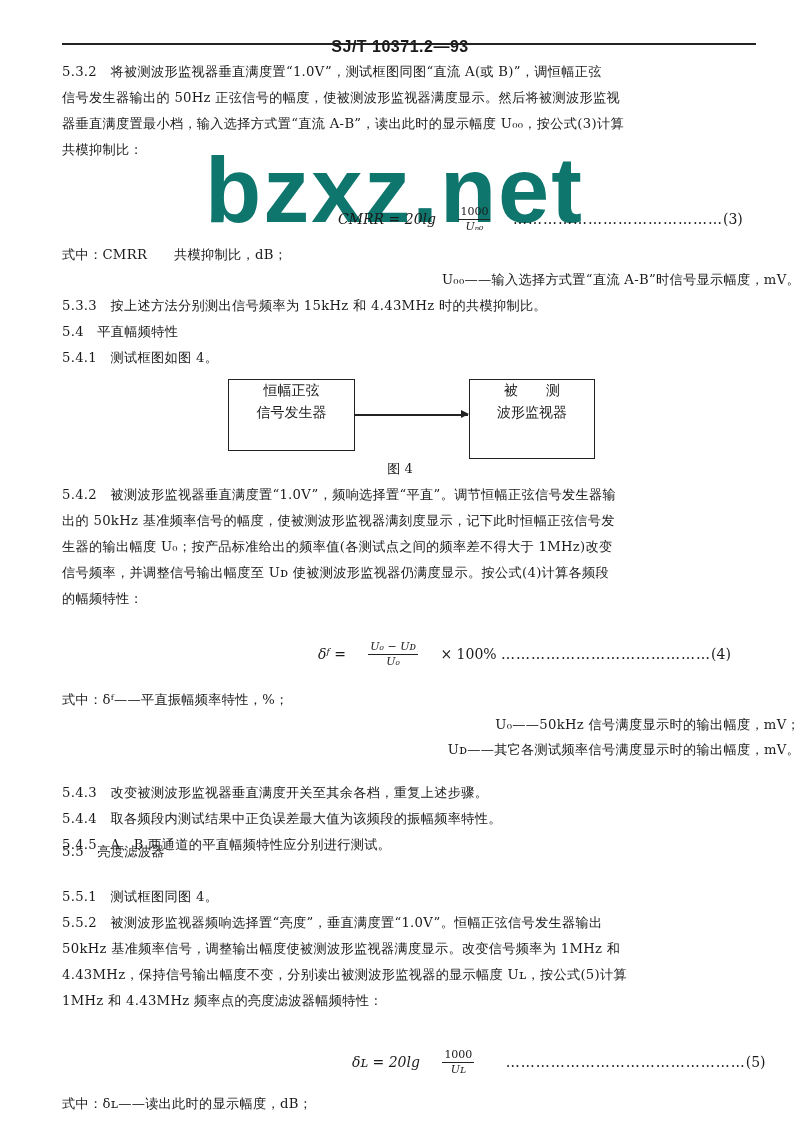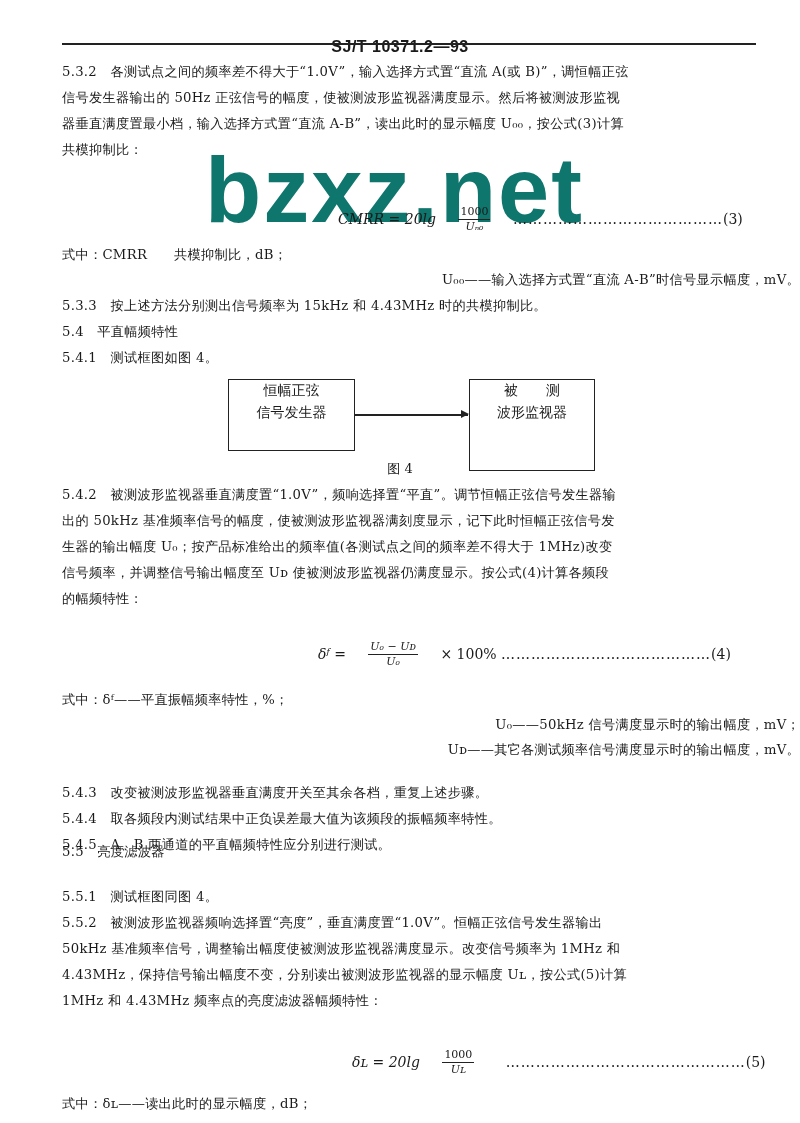--- a/index.html
+++ b/index.html
@@ -28,21 +28,21 @@
   .figcap { position: absolute; top: 460px; left: 0; width: 800px; text-align: center; font-size: 13px; z-index: 1; }
 </style>
 </head>
 <body>
 
 <div class="page">
   <div class="header">SJ/T 10371.2—93</div>
   <div class="rule"></div>
   <div class="watermark">bzxz.net</div>
 
-  <div class="line" style="top:62px">5.3.2　各测试点之间的频率差不得大于“1.0V”，输入选择方式置“直流 A(或 B)”，调恒幅正弦</div>
+  <div class="line" style="top:62px">5.3.2　将被测波形监视器垂直满度置“1.0V”，测试框图同图“直流 A(或 B)”，调恒幅正弦</div>
   <div class="line" style="top:88px">信号发生器输出的 50Hz 正弦信号的幅度，使被测波形监视器满度显示。然后将被测波形监视</div>
   <div class="line" style="top:114px">器垂直满度置最小档，输入选择方式置“直流 A-B”，读出此时的显示幅度 U₀₀，按公式(3)计算</div>
   <div class="line" style="top:140px">共模抑制比：</div>
 
   <div class="formula" style="top:205px; left:338px">
     <span class="i">CMRR = 20lg</span>
     <span class="frac">
       <span class="num">1000</span>
       <span class="den i">Uₙ₀</span>
     </span>
@@ -53,21 +53,21 @@
   <div class="line indent" style="top:270px">U₀₀——输入选择方式置“直流 A-B”时信号显示幅度，mV。</div>
   <div class="line" style="top:296px">5.3.3　按上述方法分别测出信号频率为 15kHz 和 4.43MHz 时的共模抑制比。</div>
   <div class="line" style="top:322px">5.4　平直幅频特性</div>
   <div class="line" style="top:348px">5.4.1　测试框图如图 4。</div>
 
   <div class="box" style="left:228px; top:379px; width:127px; height:72px">
     <div style="line-height:20px">恒幅正弦</div>
     <div style="line-height:24px">信号发生器</div>
   </div>
   <div class="arrow" style="left:355px; top:414px; width:113px"></div>
-  <div class="box" style="left:469px; top:379px; width:126px; height:92px">
+  <div class="box" style="left:469px; top:379px; width:126px; height:80px">
     <div style="line-height:20px">被　　测</div>
     <div style="line-height:24px">波形监视器</div>
   </div>
   <div class="figcap">图 4</div>
 
   <div class="line" style="top:485px">5.4.2　被测波形监视器垂直满度置“1.0V”，频响选择置“平直”。调节恒幅正弦信号发生器输</div>
   <div class="line" style="top:511px">出的 50kHz 基准频率信号的幅度，使被测波形监视器满刻度显示，记下此时恒幅正弦信号发</div>
   <div class="line" style="top:537px">生器的输出幅度 U₀；按产品标准给出的频率值(各测试点之间的频率差不得大于 1MHz)改变</div>
   <div class="line" style="top:563px">信号频率，并调整信号输出幅度至 Uᴅ 使被测波形监视器仍满度显示。按公式(4)计算各频段</div>
   <div class="line" style="top:589px">的幅频特性：</div>

